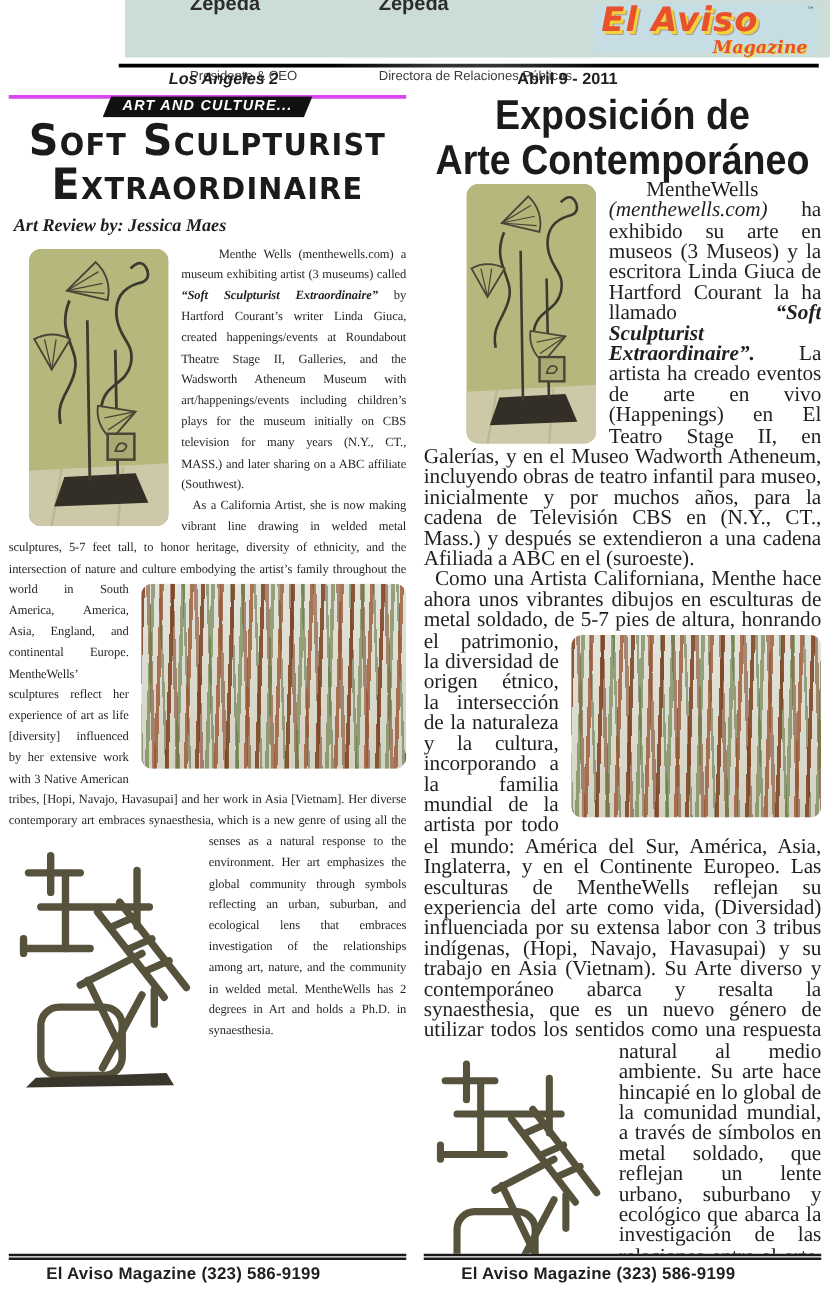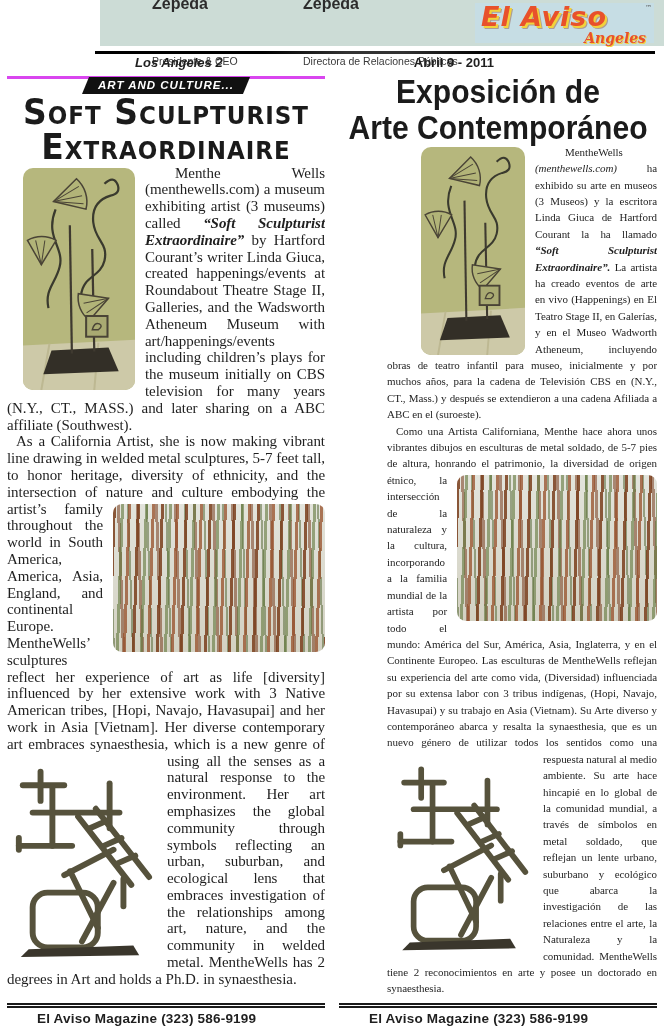--- a/index.html
+++ b/index.html
@@ -62,22 +62,22 @@
   .headline-en{
     font-family:"DejaVu Sans",sans-serif; font-weight:bold; font-variant:small-caps;
     font-size:33px; line-height:1.04; letter-spacing:1px; transform:scaleY(1.05);
   }
   .headline-es{
     font-family:"Liberation Sans",sans-serif; font-weight:bold;
     font-size:31px; line-height:1.06; transform:scaleX(.97) scaleY(1.08); transform-origin:center;
   }
   .byline{ font-size:14.5px; font-weight:bold; font-style:italic; margin:8px 0 6px 4px;}
   .col-body{ flex:1; overflow:hidden; text-align:justify;}
-  .col-en .col-body{ font-size:15px; line-height:16.8px; letter-spacing:-.05px;}
-  .col-es .col-body{ font-size:11px; line-height:16.4px; letter-spacing:-.05px;margin-left:48px;}
+  .col-en .col-body{ font-size:10px; line-height:16.8px; letter-spacing:-.05px;}
+  .col-es .col-body{ font-size:17px; line-height:16.4px; letter-spacing:-.05px;}
   .body-p.p1{ text-indent:30px;}
   .body-p.p2{ text-indent:9px;}
   
   .fig{ display:block;}
   .sculpt-fig{ float:left; width:112px; height:222px; margin:3px 10px 2px 16px; border-radius:10px; overflow:hidden;}
   .col-es .sculpt-fig{ width:104px; height:208px; margin-left:34px;}
   .sculpt-fig svg{ width:100%; height:100%; display:block;}
   .paint-fig{
     float:right; width:212px; height:148px; margin:3px 0 4px 10px; border-radius:9px;
     background:
@@ -108,40 +108,41 @@
     <div class="nm">José R. Zepeda</div>
     <div class="tt">Presidente &amp; CEO</div>
   </div>
   <div class="staff staff2">
     <div class="nm">Navajo R. Maes-Zepeda</div>
     <div class="tt">Directora de Relaciones Públicas</div>
   </div>
   <div class="logo-box">
     <span class="logo-main">El Aviso</span>
     <span class="logo-tm">™</span>
-    <span class="logo-sub">Angeles</span>
+    <span class="logo-sub">Magazine</span>
   </div>
 </div>
 
 <div class="dateline-rule"></div>
 <div class="dateline">
   <span class="city">Los Angeles 2</span>
   <span class="date">Abril 9 - 2011</span>
 </div>
 
 <div class="page">
 
   <section class="col col-en">
     <div class="col-head">
       <span class="banner">ART AND CULTURE...</span>
     </div>
     <h1 class="headline headline-en">
       <span>Soft Sculpturist</span><br>
       <span>Extraordinaire</span>
     </h1>
+    <div class="byline">Art Review by: Jessica Maes</div>
 
     <div class="col-body">
       <span class="fig sculpt-fig">
         <svg viewBox="0 0 110 225" preserveAspectRatio="none">
           <rect width="110" height="225" fill="#b6b77d"></rect>
           <polygon points="0,180 110,174 110,225 0,225" fill="#cdc9a8"></polygon>
           <line x1="18" y1="225" x2="26" y2="178" stroke="#bdb892" stroke-width="2"></line>
           <line x1="70" y1="225" x2="74" y2="177" stroke="#bdb892" stroke-width="2"></line>
           <polygon points="28,185 84,182 94,206 20,209" fill="#332f27"></polygon>
           <line x1="46" y1="58" x2="48" y2="188" stroke="#3f3a30" stroke-width="2.2"></line>

